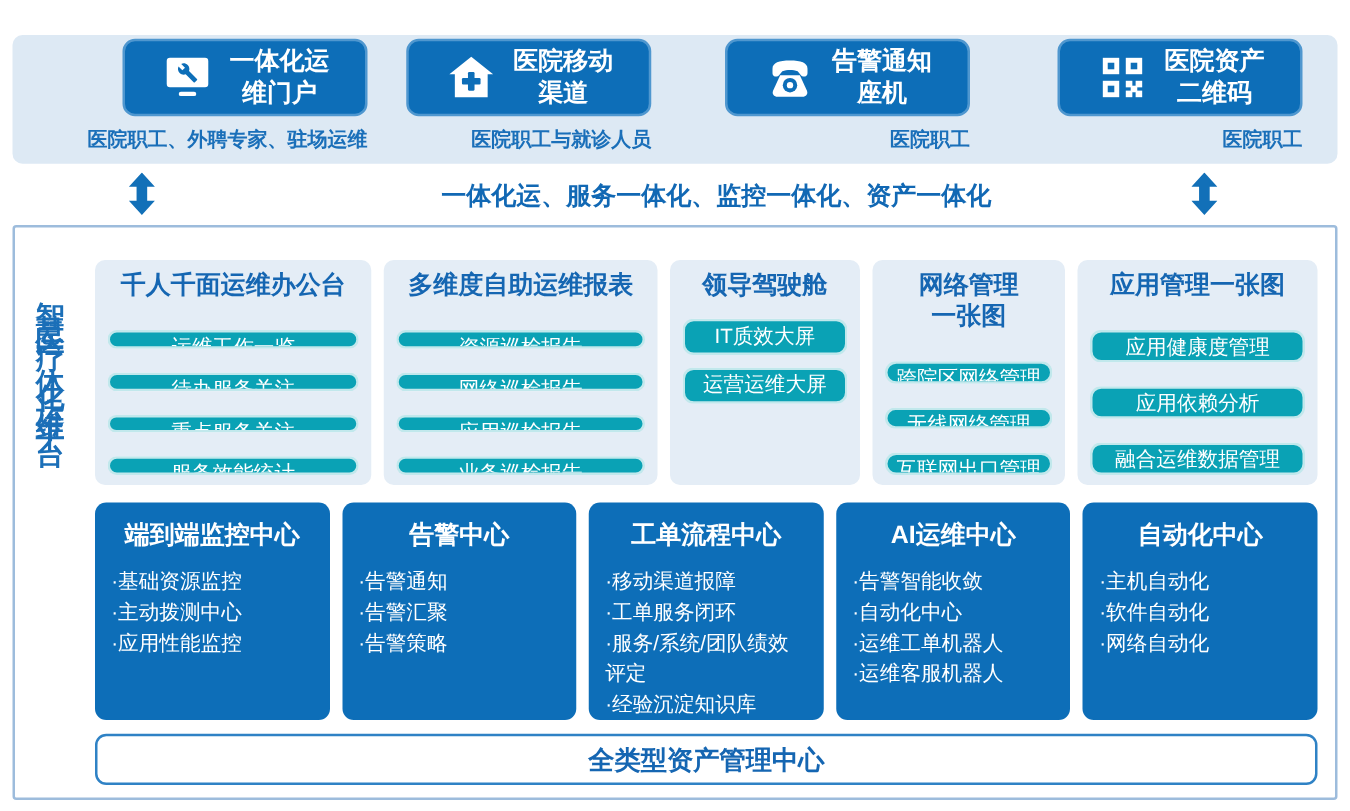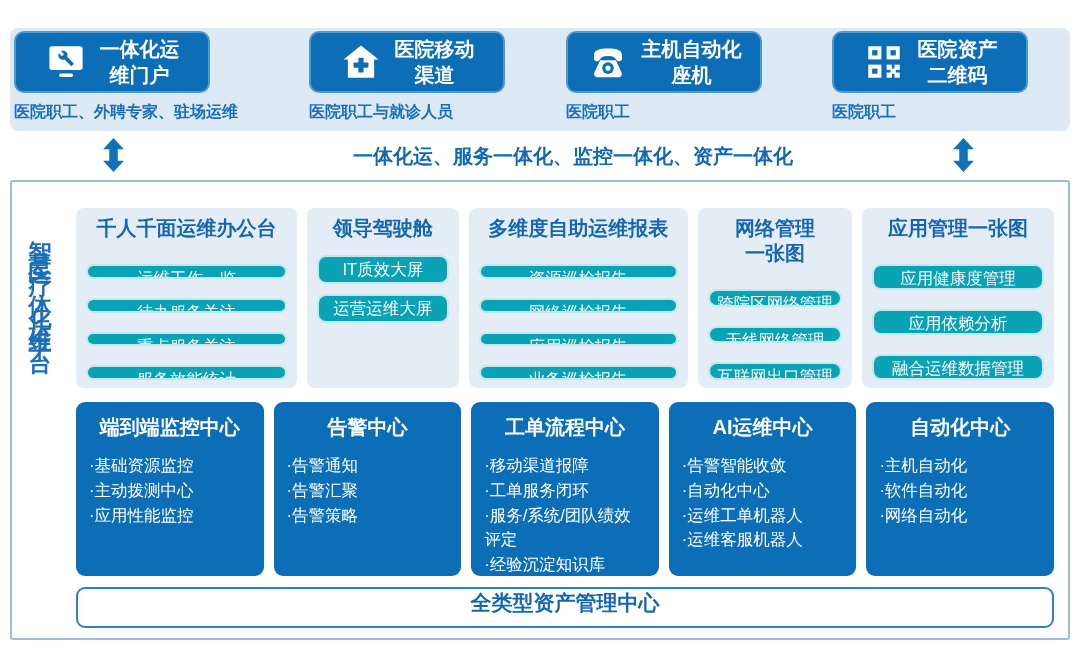--- a/index.html
+++ b/index.html
@@ -4,21 +4,21 @@
 <style>
   html,body{margin:0;padding:0;}
   body{
     width:1080px;height:649px;position:relative;background:#ffffff;
     font-family:"Liberation Sans","DejaVu Sans",sans-serif;
     -webkit-font-smoothing:antialiased;
   }
   
   .band{position:absolute;left:10px;top:28px;width:1060px;height:103px;
     background:#dde9f4;border-radius:8px;}
-  .channel-group{position:absolute;top:3px;display:flex;flex-direction:column;align-items:flex-start;}
+  .channel-group{position:absolute;top:3px;display:flex;flex-direction:column;align-items:flex-end;}
   .channel-box{display:flex;align-items:center;justify-content:center;gap:13px;
     background:#0d6eb8;border:2px solid #4f97cf;border-radius:10px;
     height:62px;padding:0 14px;box-sizing:border-box;min-width:196px;}
   .channel-icon{width:42px;height:42px;flex:0 0 auto;display:flex;align-items:center;justify-content:center;}
   .channel-icon svg{width:42px;height:42px;}
   .channel-title{color:#ffffff;font-weight:bold;font-size:20px;line-height:1.3;
     white-space:pre-line;text-align:center;}
   .channel-caption{margin-top:9px;color:#1a6fb9;font-size:16px;font-weight:600;white-space:nowrap;}
   
   .connector{position:absolute;left:0;top:136px;width:1080px;height:42px;}
@@ -48,21 +48,21 @@
   .card-leader .pill{margin-top:10px;}
   .card-leader .pill:first-of-type{margin-top:25px;}
   
   .row-centers{display:flex;gap:10px;height:174px;margin-top:14px;}
   .center-box{flex:1;background:#0d6eb8;border-radius:9px;padding:12px 13px;
     box-sizing:border-box;color:#ffffff;}
   .center-title{text-align:center;font-weight:bold;font-size:20px;margin-bottom:12px;}
   .center-bullets div{font-size:16.5px;line-height:1.5;}
   
   .bottom-bar{margin-top:11px;height:55px;border:2px solid #2f82c5;border-radius:9px;
-    box-sizing:border-box;display:flex;align-items:flex-start;justify-content:center;background:#ffffff;}
+    box-sizing:border-box;display:flex;align-items:center;justify-content:center;background:#ffffff;}
   .bottom-label{color:#1566b2;font-weight:bold;font-size:21px;}
 </style>
 </head>
 <body>
 
 <div class="band">
 
   <div class="channel-group" style="left:4px;width:280px">
     <div class="channel-box">
       <span class="channel-icon">
@@ -98,21 +98,21 @@
   <div class="channel-group" style="left:556px;width:210px">
     <div class="channel-box">
       <span class="channel-icon">
         <svg viewBox="0 0 48 48">
           <path d="M8 16 C8 10.5 14 8.5 24 8.5 C34 8.5 40 10.5 40 16 L40 20 C40 23.2 35.8 24.2 33.8 21.6 L31 18.3 C26.8 16.8 21.2 16.8 17 18.3 L14.2 21.6 C12.2 24.2 8 23.2 8 20 Z" fill="#fff"></path>
           <path d="M15 22 L33 22 L39.5 36 C40.7 39 38.6 41.5 35.4 41.5 L12.6 41.5 C9.4 41.5 7.3 39 8.5 36 Z" fill="#fff"></path>
           <circle cx="24" cy="31" r="6.6" fill="#0d6eb8"></circle>
           <circle cx="24" cy="31" r="2.9" fill="#fff"></circle>
         </svg>
       </span>
-      <span class="channel-title">主机自动化
+      <span class="channel-title">告警通知
 座机</span>
     </div>
     <div class="channel-caption">医院职工</div>
   </div>
 
   <div class="channel-group" style="left:822px;width:210px">
     <div class="channel-box">
       <span class="channel-icon">
         <svg viewBox="0 0 48 48">
           <rect x="6" y="6" width="15" height="15" fill="#fff"></rect>
@@ -157,34 +157,34 @@
     <div class="row-cards">
 
       <div class="card" style="flex:0 0 22.6%">
         <div class="card-title">千人千面运维办公台</div>
         <div class="pill">运维工作一览</div>
         <div class="pill">待办服务关注</div>
         <div class="pill">重点服务关注</div>
         <div class="pill">服务效能统计</div>
       </div>
 
-      <div class="card card-leader" style="flex:0 0 15.5%">
-        <div class="card-title">领导驾驶舱</div>
-        <div class="pill">IT质效大屏</div>
-        <div class="pill">运营运维大屏</div>
-      </div>
-
       <div class="card" style="flex:0 0 22.4%">
         <div class="card-title">多维度自助运维报表</div>
         <div class="pill">资源巡检报告</div>
         <div class="pill">网络巡检报告</div>
         <div class="pill">应用巡检报告</div>
         <div class="pill">业务巡检报告</div>
       </div>
 
+      <div class="card card-leader" style="flex:0 0 15.5%">
+        <div class="card-title">领导驾驶舱</div>
+        <div class="pill">IT质效大屏</div>
+        <div class="pill">运营运维大屏</div>
+      </div>
+
       <div class="card" style="flex:0 0 15.8%">
         <div class="card-title">网络管理
 一张图</div>
         <div class="pill">跨院区网络管理</div>
         <div class="pill">无线网络管理</div>
         <div class="pill">互联网出口管理</div>
       </div>
 
       <div class="card" style="flex:1">
         <div class="card-title">应用管理一张图</div>

